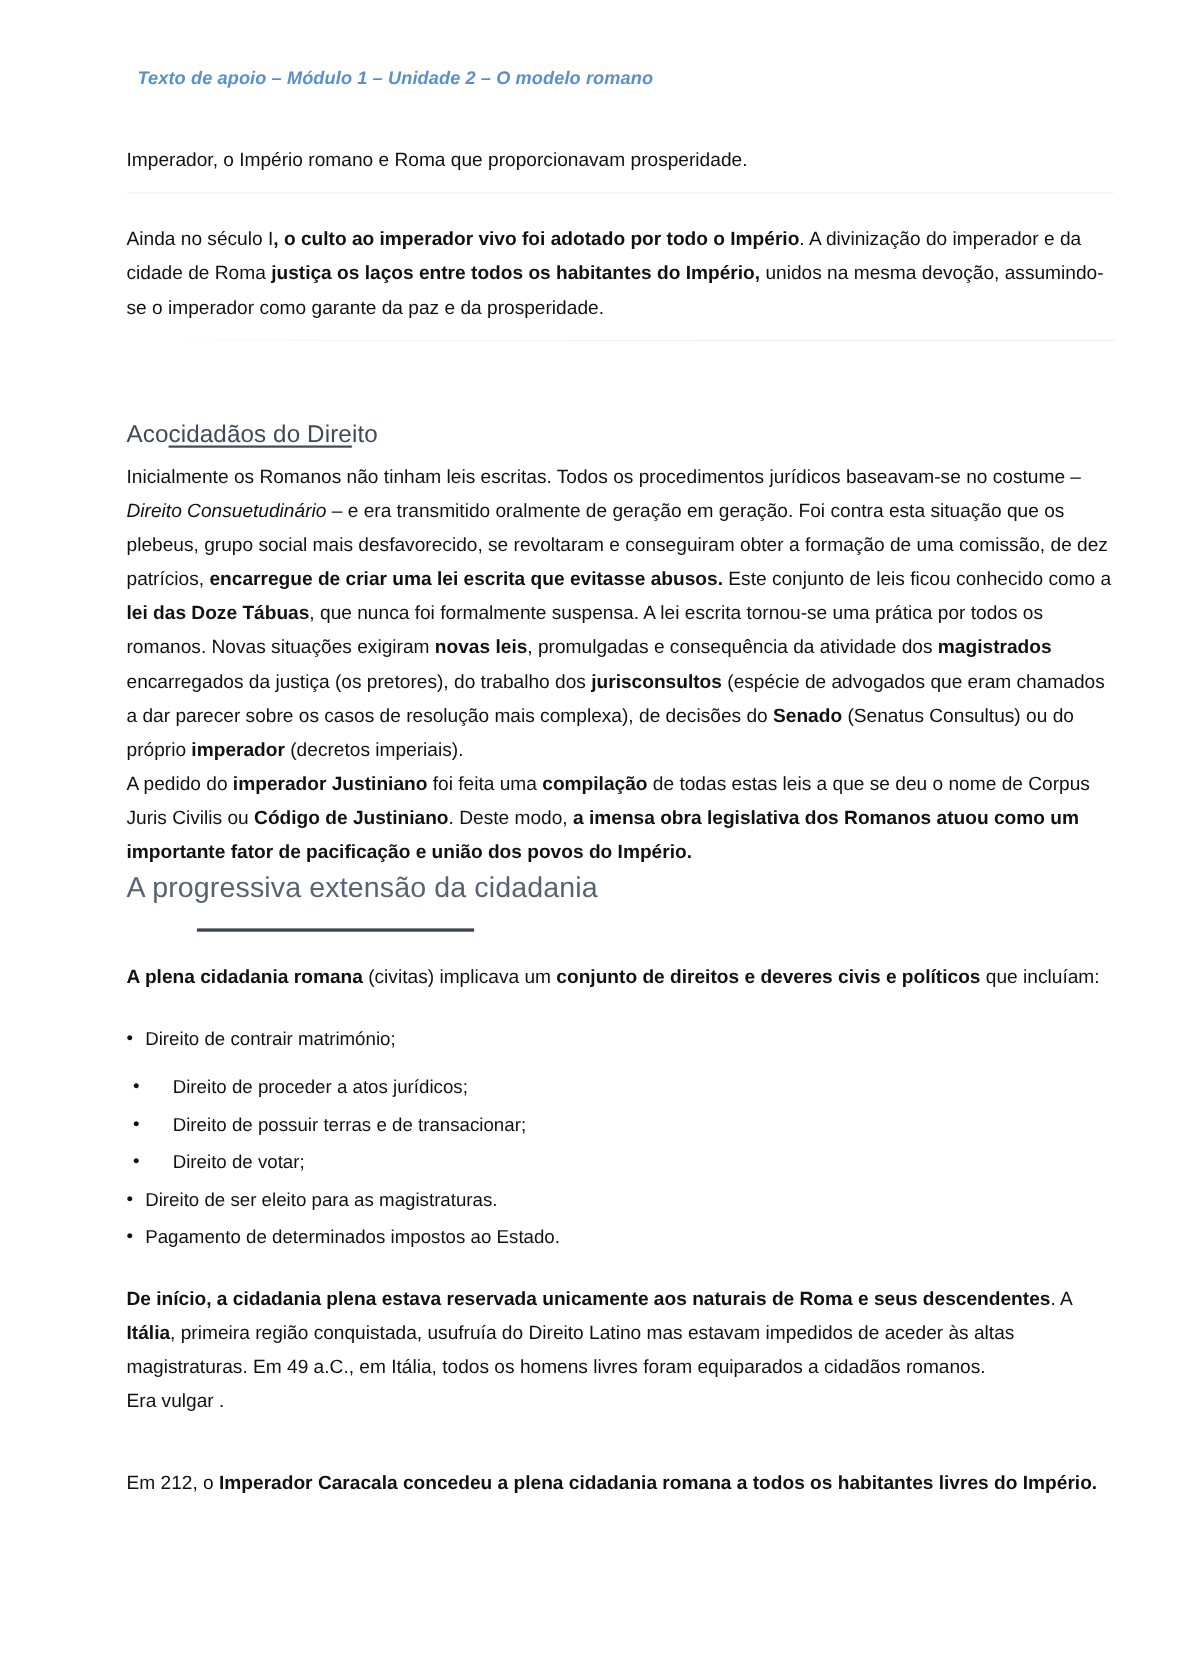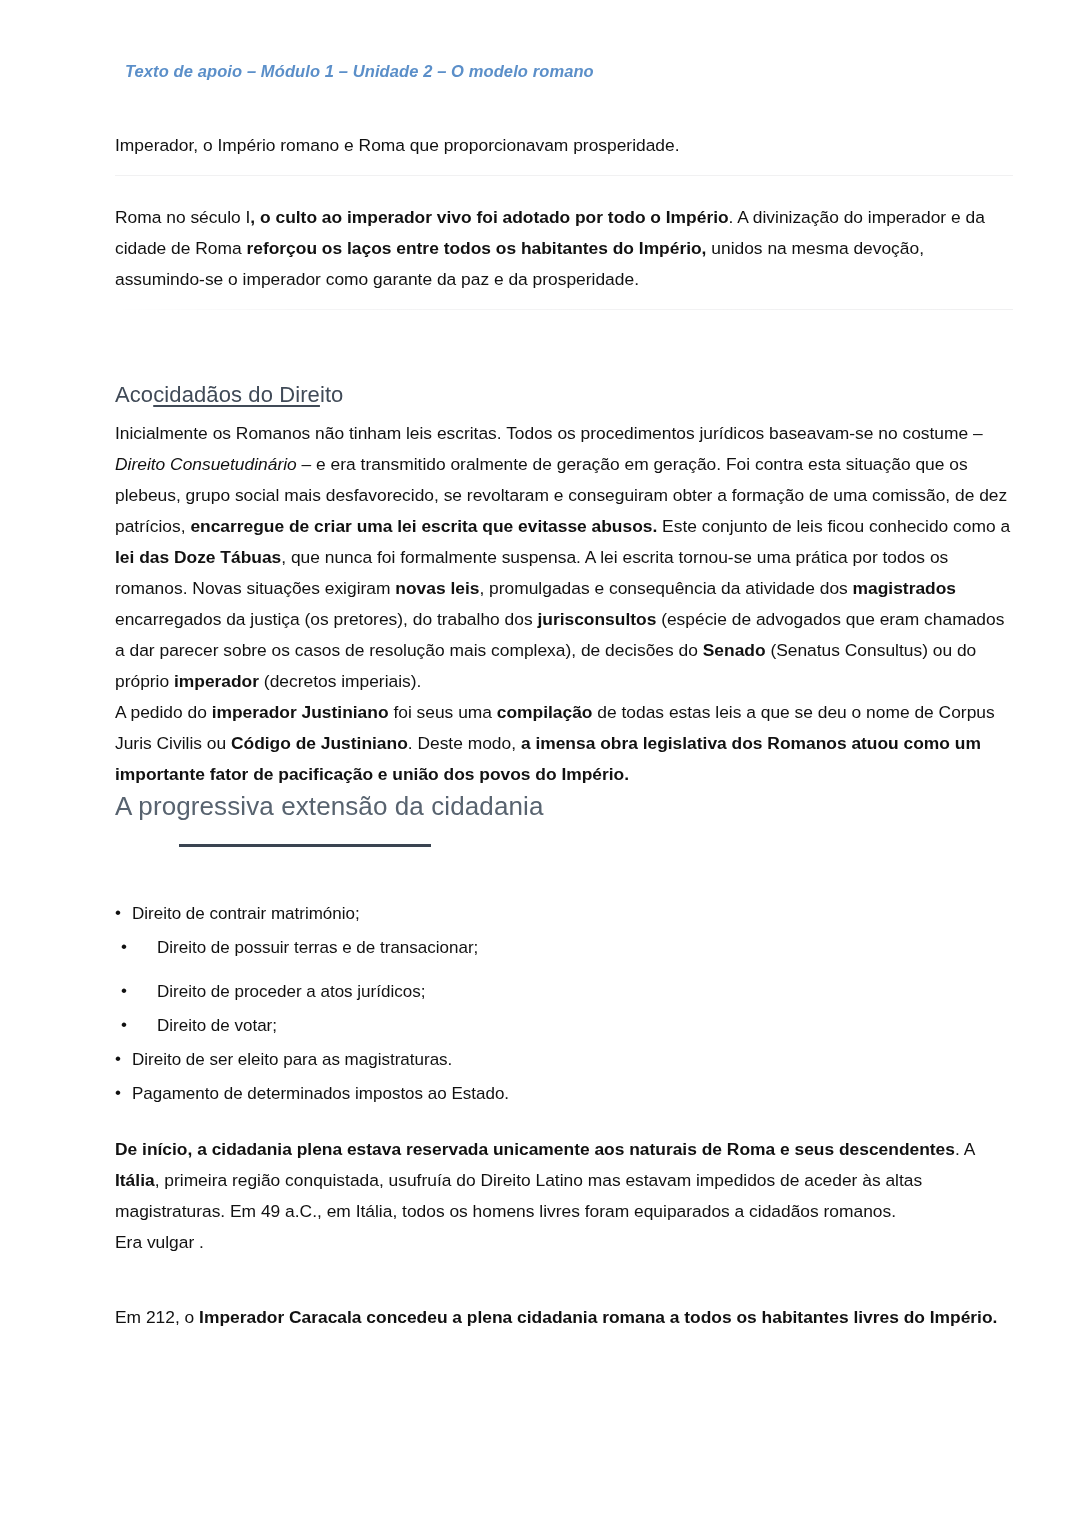--- a/index.html
+++ b/index.html
@@ -151,49 +151,50 @@
 
     <p class="body">
       <span>Imperador, o Império romano e Roma que proporcionavam prosperidade.</span>
     </p>
 
     <div class="gap-sm"></div>
     <hr class="rule-faint">
     <div class="gap-md"></div>
 
     <p class="body">
-      <span>Roma no século I</span><b>, o culto ao imperador vivo foi adotado por todo o Império</b><span>. A divinização do imperador e da cidade de Roma </span><b>reforçou os laços entre todos os habitantes do Império,</b><span> unidos na mesma devoção, assumindo-se o imperador como garante da paz e da prosperidade.</span>
+      <span>Ainda no século I</span><b>, o culto ao imperador vivo foi adotado por todo o Império</b><span>. A divinização do imperador e da cidade de Roma </span><b>justiça os laços entre todos os habitantes do Império,</b><span> unidos na mesma devoção, assumindo-se o imperador como garante da paz e da prosperidade.</span>
     </p>
 
     <div class="gap-sm"></div>
     <hr class="rule-faint short-right">
 
     <div class="gap-xl"></div>
 
     <h2 class="h-dark"><span>Aco</span><span class="ul">cidadãos do Dire</span><span>ito</span></h2>
 
     <div style="height:8px"></div>
 
     <p class="body"><span>Inicialmente os Romanos não tinham leis escritas. Todos os procedimentos jurídicos baseavam-se no costume – </span><i>Direito Consuetudinário</i><span> – e era transmitido oralmente de geração em geração. Foi contra esta situação que os plebeus, grupo social mais desfavorecido, se revoltaram e conseguiram obter a formação de uma comissão, de dez patrícios, </span><b>encarregue de criar uma lei escrita que evitasse abusos.</b><span> Este conjunto de leis ficou conhecido como a </span><b>lei das Doze Tábuas</b><span>, que nunca foi formalmente suspensa. A lei escrita tornou-se uma prática por todos os romanos. Novas situações exigiram </span><b>novas leis</b><span>, promulgadas e consequência da atividade dos </span><b>magistrados</b><span> encarregados da justiça (os pretores), do trabalho dos </span><b>jurisconsultos</b><span> (espécie de advogados que eram chamados a dar parecer sobre os casos de resolução mais complexa), de decisões do </span><b>Senado</b><span> (Senatus Consultus) ou do próprio </span><b>imperador</b><span> (decretos imperiais).</span></p>
 
-    <p class="body"><span>A pedido do </span><b>imperador Justiniano</b><span> foi seus uma </span><b>compilação</b><span> de todas estas leis a que se deu o nome de Corpus Juris Civilis ou </span><b>Código de Justiniano</b><span>. Deste modo, </span><b>a imensa obra legislativa dos Romanos atuou como um importante fator de pacificação e união dos povos do Império.</b></p>
+    <p class="body"><span>A pedido do </span><b>imperador Justiniano</b><span> foi feita uma </span><b>compilação</b><span> de todas estas leis a que se deu o nome de Corpus Juris Civilis ou </span><b>Código de Justiniano</b><span>. Deste modo, </span><b>a imensa obra legislativa dos Romanos atuou como um importante fator de pacificação e união dos povos do Império.</b></p>
 
     <h2 class="h-light">A progressiva extensão da cidadania</h2>
 
     <div class="deco-rule"></div>
 
     <div class="gap-md"></div>
 
+    <p class="body"><b>A plena cidadania romana</b><span> (civitas) implicava um </span><b>conjunto de direitos e deveres civis e políticos</b><span> que incluíam:</span></p>
 
     <div class="gap-md"></div>
 
     <ul class="blist" id="bullet-list">
         <li class="tight"><span>Direito de contrair matrimónio;</span></li>
+        <li class="wide sp-before"><span>Direito de proceder a atos jurídicos;</span></li>
         <li class="wide sp-tiny"><span>Direito de possuir terras e de transacionar;</span></li>
-        <li class="wide sp-before"><span>Direito de proceder a atos jurídicos;</span></li>
         <li class="wide sp-tiny"><span>Direito de votar;</span></li>
         <li class="tight sp-tiny"><span>Direito de ser eleito para as magistraturas.</span></li>
         <li class="tight sp-tiny"><span>Pagamento de determinados impostos ao Estado.</span></li>
       </ul>
 
     <div class="gap-md"></div>
 
     <p class="body"><b>De início, a cidadania plena estava reservada unicamente aos naturais de Roma e seus descendentes</b><span>. A </span><b>Itália</b><span>, primeira região conquistada, usufruía do Direito Latino mas estavam impedidos de aceder às altas magistraturas. Em 49 a.C., em Itália, todos os homens livres foram equiparados a cidadãos romanos.</span></p>
 
     <p class="body"><span>Era vulgar </span><b></b><span>.</span></p>

